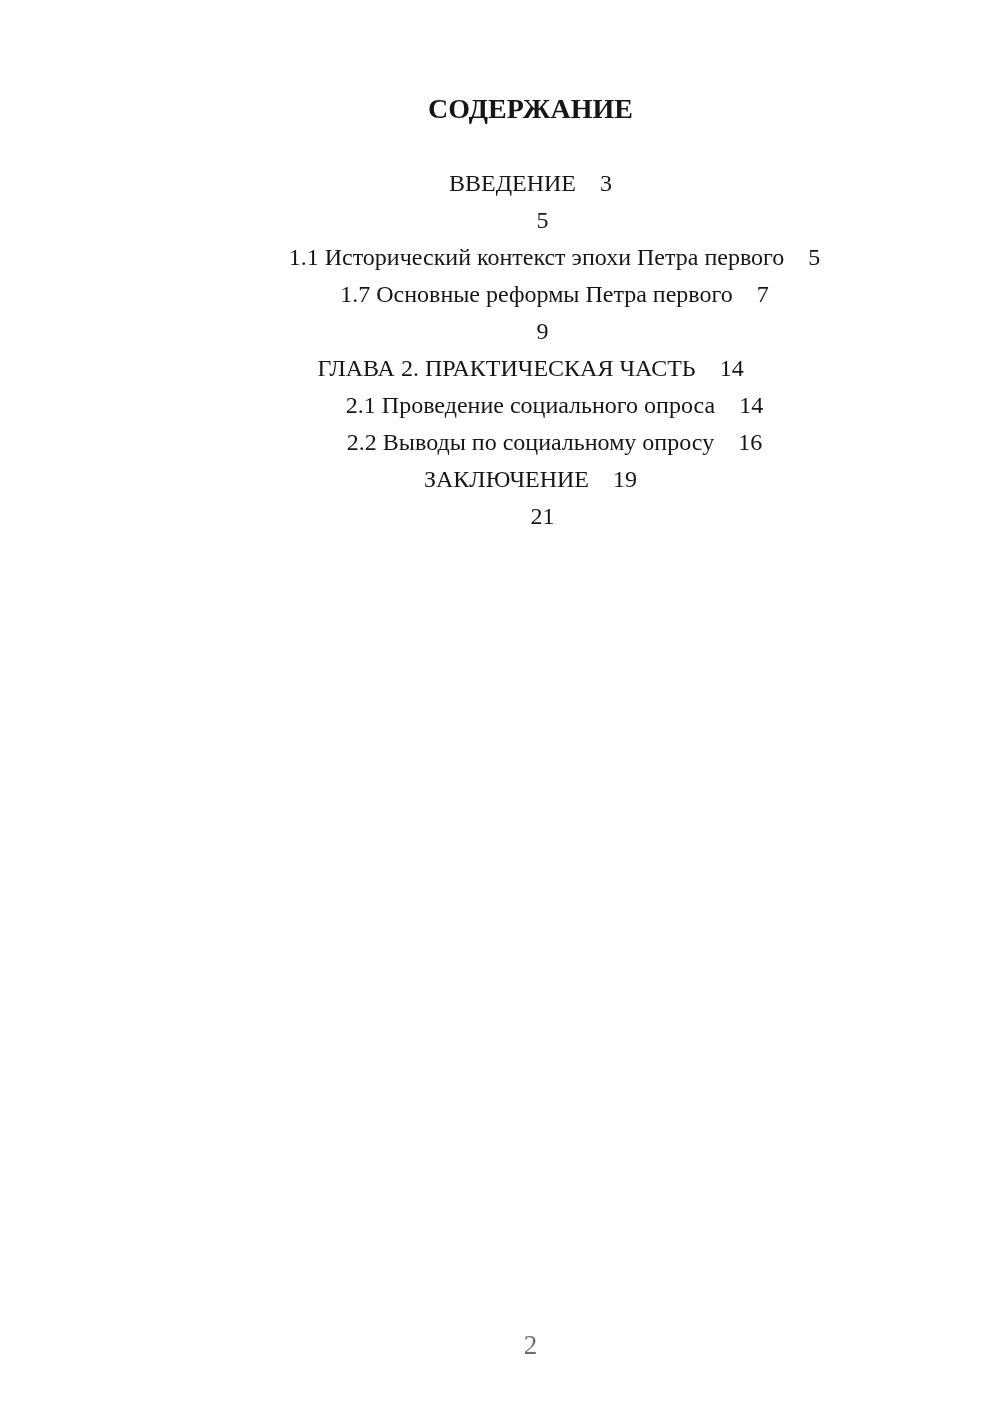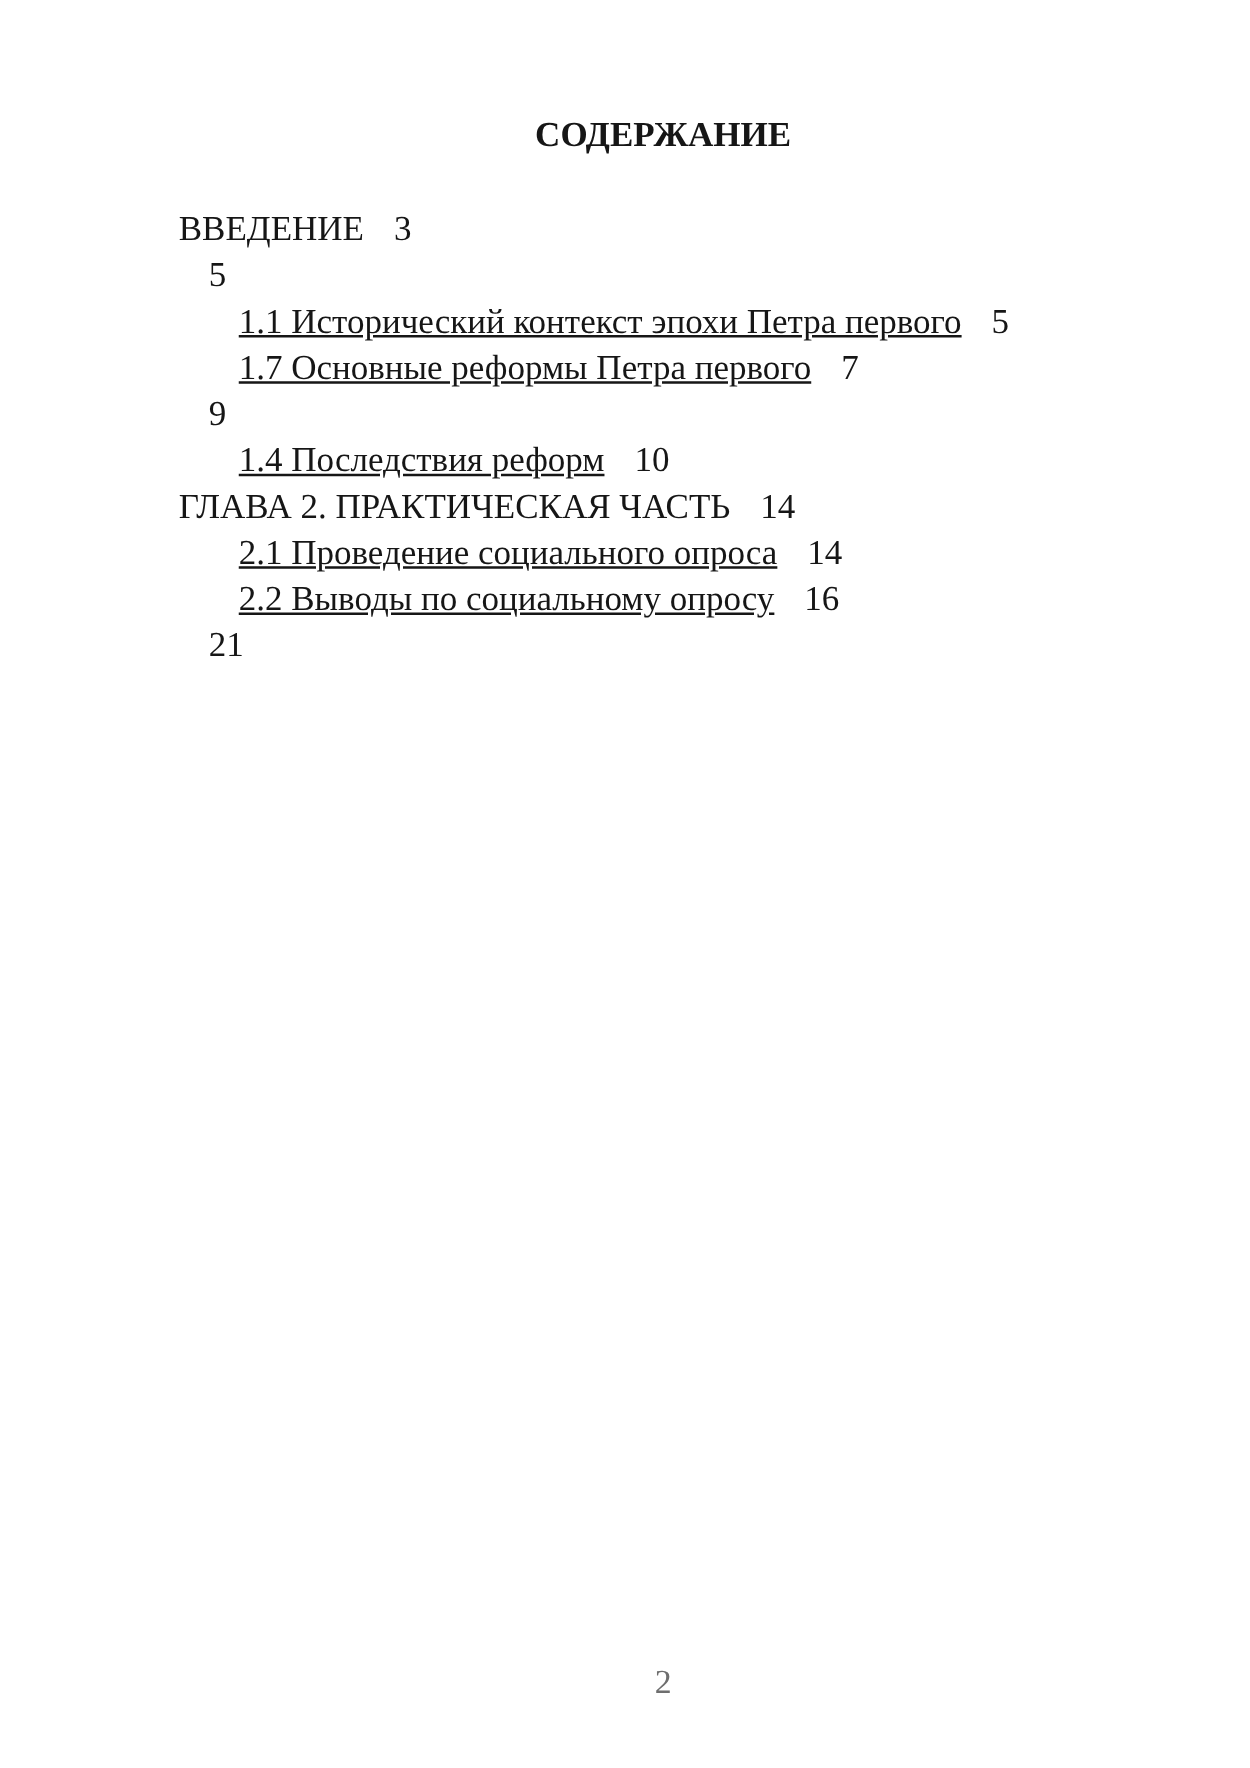--- a/index.html
+++ b/index.html
@@ -25,29 +25,28 @@
     font-weight: 700;
     line-height: 37px;
     text-align: center;
   }
   .toc {
     margin-top: 38px;
     padding: 0 82px 0 143px;
   }
   .row {
     display: flex;
-    justify-content: flex-start;
+    justify-content: center;
     align-items: baseline;
-    font-size: 28px;
+    font-size: 24px;
     line-height: 37px;
     white-space: nowrap;
   }
   .row.sub .label {
     padding-left: 48px;
-    text-decoration: underline;
   }
   .pnum {
     margin-left: 24px;
     text-align: right;
   }
   .footer {
     position: absolute;
     top: 1327px;
     left: 143px;
     right: 82px;
@@ -82,40 +81,40 @@
 
     <div class="row sub">
       <span class="label">1.7 Основные реформы Петра первого</span>
       <span class="pnum">7</span>
     </div>
 
     <div class="row sub">
       <span class="pnum">9</span>
     </div>
 
-    <div class="row sub">
-      <span class="label">1.4 Последствия реформ</span>
-      <span class="pnum">10</span>
-    </div>
 
     <div class="row">
       <span class="label">ГЛАВА 2. ПРАКТИЧЕСКАЯ ЧАСТЬ</span>
       <span class="pnum">14</span>
     </div>
 
     <div class="row sub">
       <span class="label">2.1 Проведение социального опроса</span>
       <span class="pnum">14</span>
     </div>
 
     <div class="row sub">
       <span class="label">2.2 Выводы по социальному опросу</span>
       <span class="pnum">16</span>
     </div>
 
+    <div class="row">
+      <span class="label">ЗАКЛЮЧЕНИЕ</span>
+      <span class="pnum">19</span>
+    </div>
 
     <div class="row">
       <span class="pnum">21</span>
     </div>
 
   </div>
 
   <div class="footer">2</div>
 
 </div>

